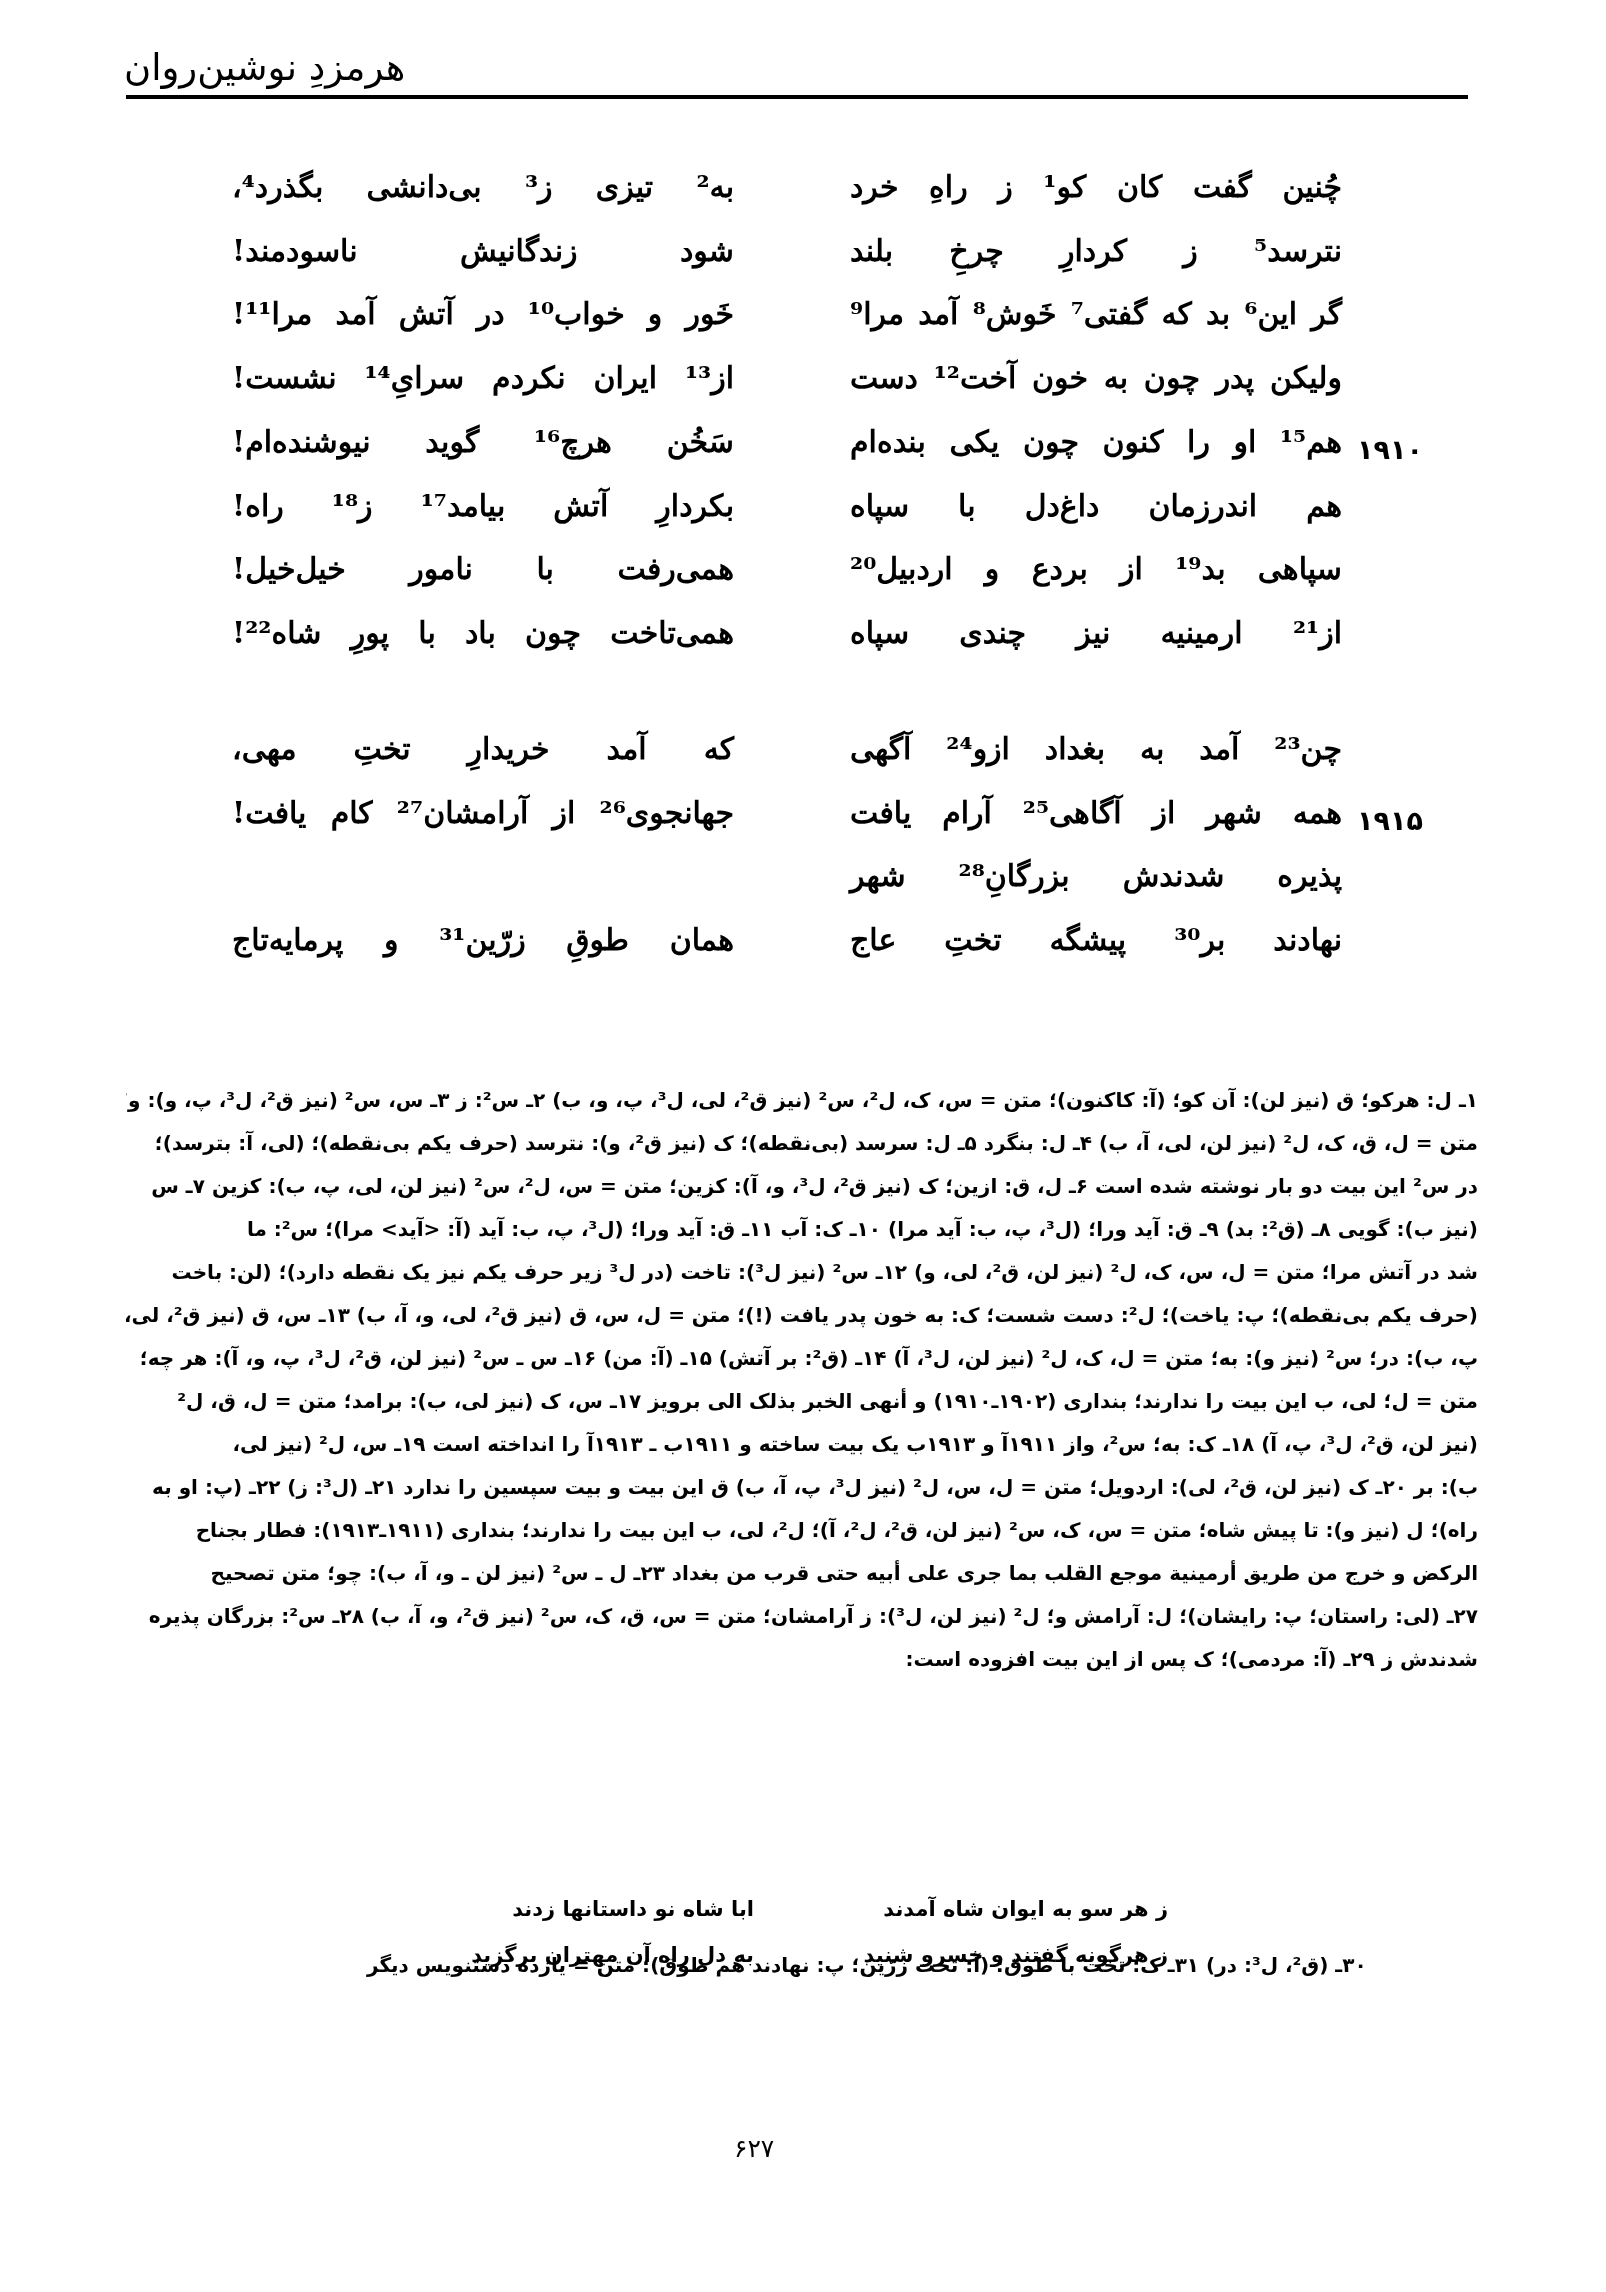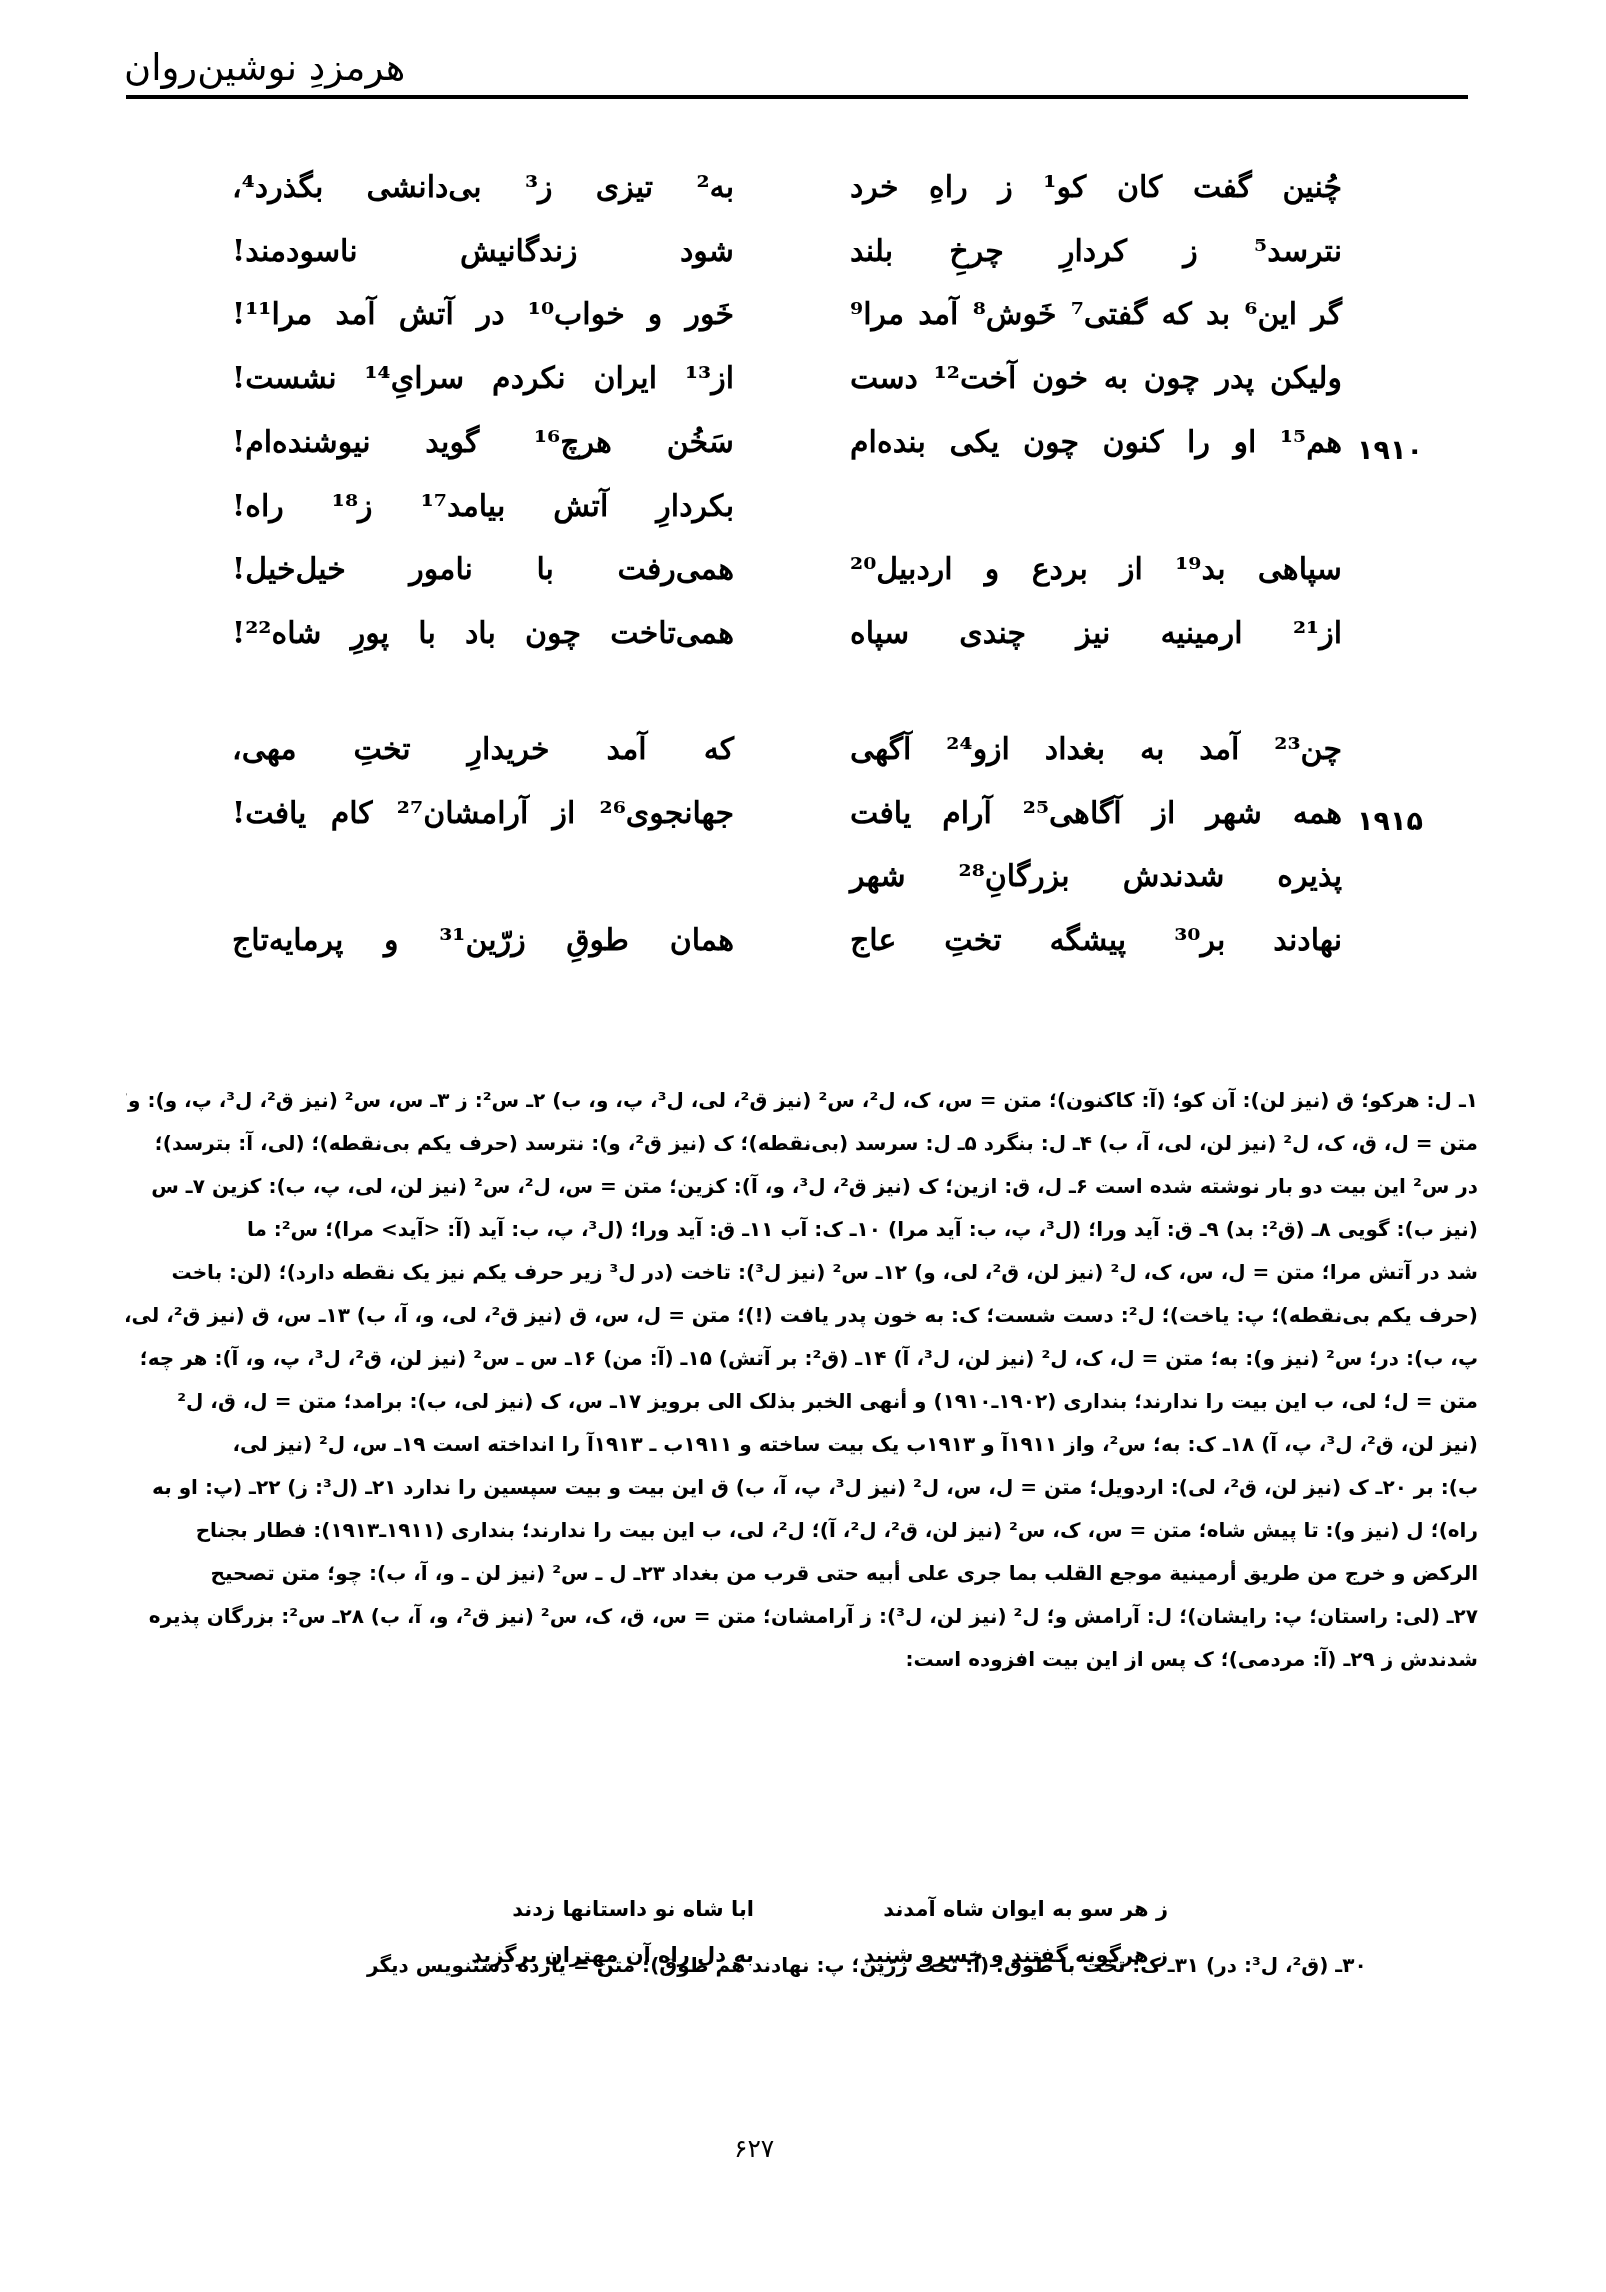--- a/index.html
+++ b/index.html
@@ -75,20 +75,21 @@
   <div class="verse" style="top:191px;">
     <div class="hemi right">ولیکن پدر چون به خون آخت¹² دست</div>
     <div class="hemi left">از¹³ ایران نکردم سرایِ¹⁴ نشست!</div>
   </div>
   <div class="verse" style="top:255px;">
     <div class="hemi right">هم¹⁵ او را کنون چون یکی بنده‌ام</div>
     <div class="hemi left">سَخُن هرچ¹⁶ گوید نیوشنده‌ام!</div>
     <div class="line-no">۱۹۱۰</div>
   </div>
   <div class="verse" style="top:319px;">
+    <div class="hemi right">هم اندرزمان داغ‌دل با سپاه</div>
     <div class="hemi left">بکردارِ آتش بیامد¹⁷ ز¹⁸ راه!</div>
   </div>
   <div class="verse" style="top:382px;">
     <div class="hemi right">سپاهی بد¹⁹ از بردع و اردبیل²⁰</div>
     <div class="hemi left">همی‌رفت با نامور خیل‌خیل!</div>
   </div>
   <div class="verse" style="top:446px;">
     <div class="hemi right">از²¹ ارمینیه نیز چندی سپاه</div>
     <div class="hemi left">همی‌تاخت چون باد با پورِ شاه²²!</div>
   </div>

